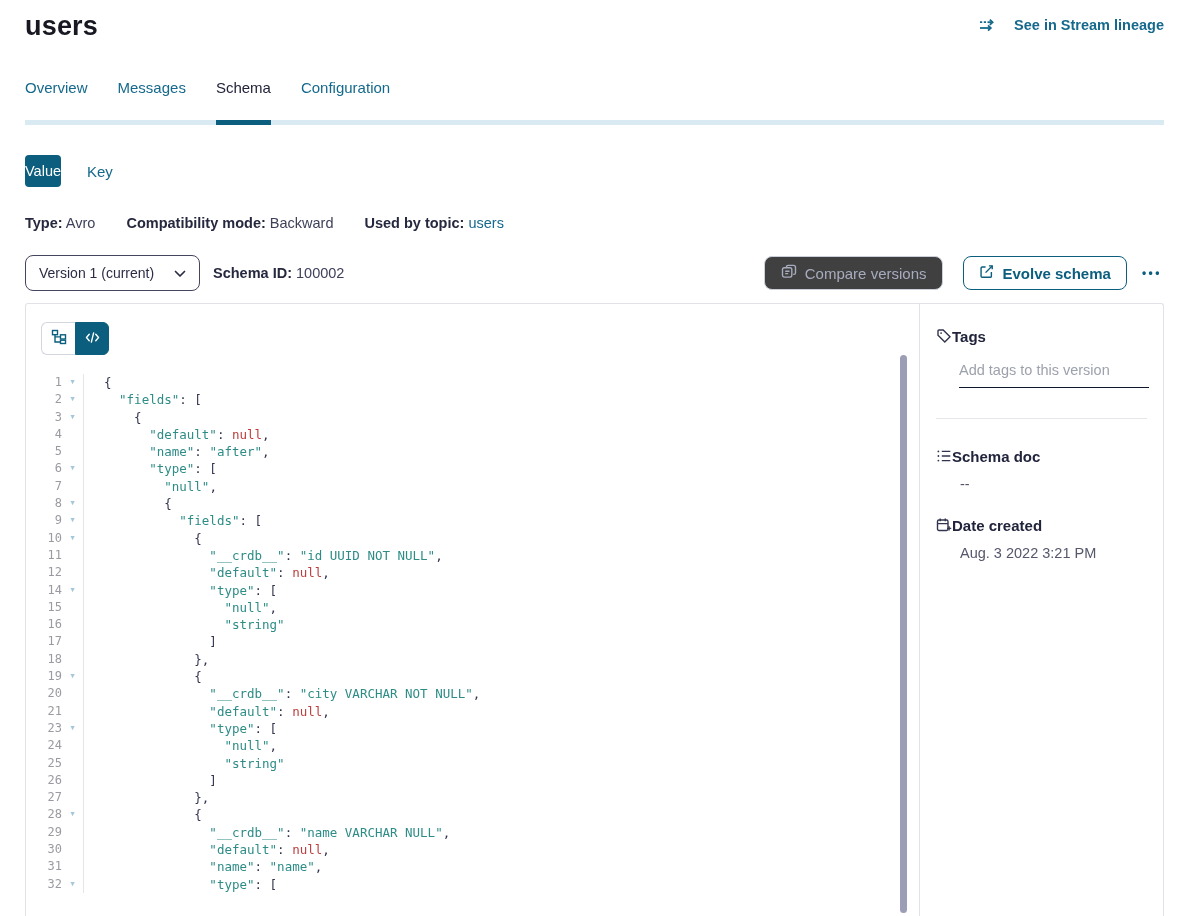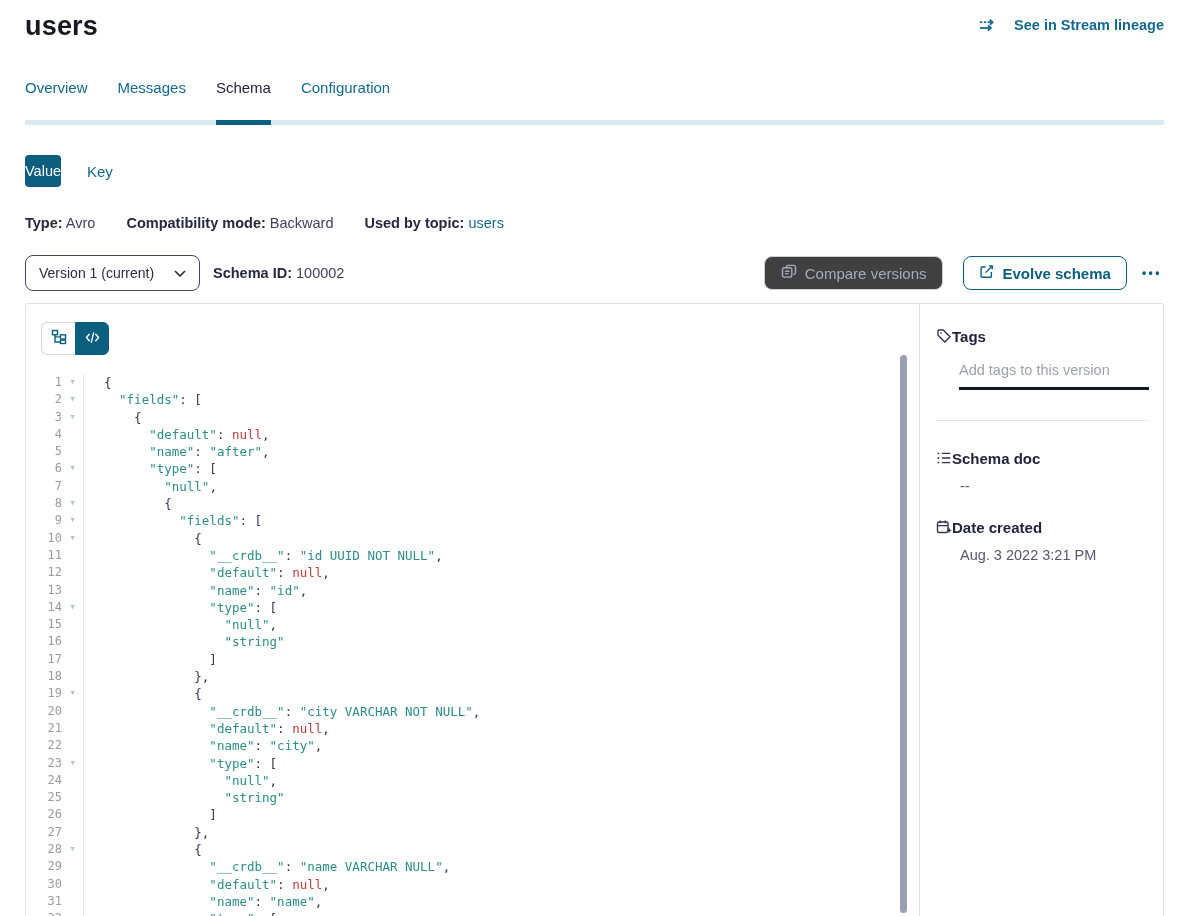--- a/index.html
+++ b/index.html
@@ -92,21 +92,21 @@
   .scroll-thumb {
     position:absolute; top:51px; right:12px; width:7px; height:558px;
     background:#9b9eb5; border-radius:4px;
   }
   
   .side { width:244px; flex:none; border-left:1px solid #e1e2e7; padding:24px 16px 0 16px; }
   .side-header { display:flex; gap:0; font-size:15px; font-weight:700; color:#22243c; }
   .side-header svg { flex:none; }
   .tags-input {
     display:block; margin:15px 0 0 23px; width:190px; border:none; outline:none;
-    border-bottom:3px solid #0f172a; padding:0 0 9px 0; font-size:14.5px; font-family:inherit; color:#2c2d45;
+    border-bottom:1px solid #0f172a; padding:0 0 9px 0; font-size:14.5px; font-family:inherit; color:#2c2d45;
   }
   .tags-input::placeholder { color:#9da1ab; }
   .side-divider { margin-top:30px; height:1px; background:#e5e6ea; }
   .side-section-2 { margin-top:29px; }
   .side-section-3 { margin-top:25px; }
   .side-value { margin:9px 0 0 24px; font-size:14.5px; color:#55576b; }
 </style>
 </head>
 <body>
 
@@ -271,25 +271,20 @@
           <span class="ln">11</span>
           <span class="fold"></span>
           <span class="code-text"><span>              </span><span class="tk-s">"__crdb__"</span><span class="tk-p">: </span><span class="tk-s">"id UUID NOT NULL"</span><span class="tk-p">,</span></span>
         </div>
         <div class="code-line">
           <span class="ln">12</span>
           <span class="fold"></span>
           <span class="code-text"><span>              </span><span class="tk-s">"default"</span><span class="tk-p">: </span><span class="tk-c">null</span><span class="tk-p">,</span></span>
         </div>
         <div class="code-line">
-          <span class="ln">13</span>
-          <span class="fold"></span>
-          <span class="code-text"><span>              </span><span class="tk-s">"name"</span><span class="tk-p">: </span><span class="tk-s">"id"</span><span class="tk-p">,</span></span>
-        </div>
-        <div class="code-line">
           <span class="ln">14</span>
           <span class="fold">▼</span>
           <span class="code-text"><span>              </span><span class="tk-s">"type"</span><span class="tk-p">: [</span></span>
         </div>
         <div class="code-line">
           <span class="ln">15</span>
           <span class="fold"></span>
           <span class="code-text"><span>                </span><span class="tk-s">"null"</span><span class="tk-p">,</span></span>
         </div>
         <div class="code-line">
@@ -314,25 +309,20 @@
         </div>
         <div class="code-line">
           <span class="ln">20</span>
           <span class="fold"></span>
           <span class="code-text"><span>              </span><span class="tk-s">"__crdb__"</span><span class="tk-p">: </span><span class="tk-s">"city VARCHAR NOT NULL"</span><span class="tk-p">,</span></span>
         </div>
         <div class="code-line">
           <span class="ln">21</span>
           <span class="fold"></span>
           <span class="code-text"><span>              </span><span class="tk-s">"default"</span><span class="tk-p">: </span><span class="tk-c">null</span><span class="tk-p">,</span></span>
-        </div>
-        <div class="code-line">
-          <span class="ln">22</span>
-          <span class="fold"></span>
-          <span class="code-text"><span>              </span><span class="tk-s">"name"</span><span class="tk-p">: </span><span class="tk-s">"city"</span><span class="tk-p">,</span></span>
         </div>
         <div class="code-line">
           <span class="ln">23</span>
           <span class="fold">▼</span>
           <span class="code-text"><span>              </span><span class="tk-s">"type"</span><span class="tk-p">: [</span></span>
         </div>
         <div class="code-line">
           <span class="ln">24</span>
           <span class="fold"></span>
           <span class="code-text"><span>                </span><span class="tk-s">"null"</span><span class="tk-p">,</span></span>

